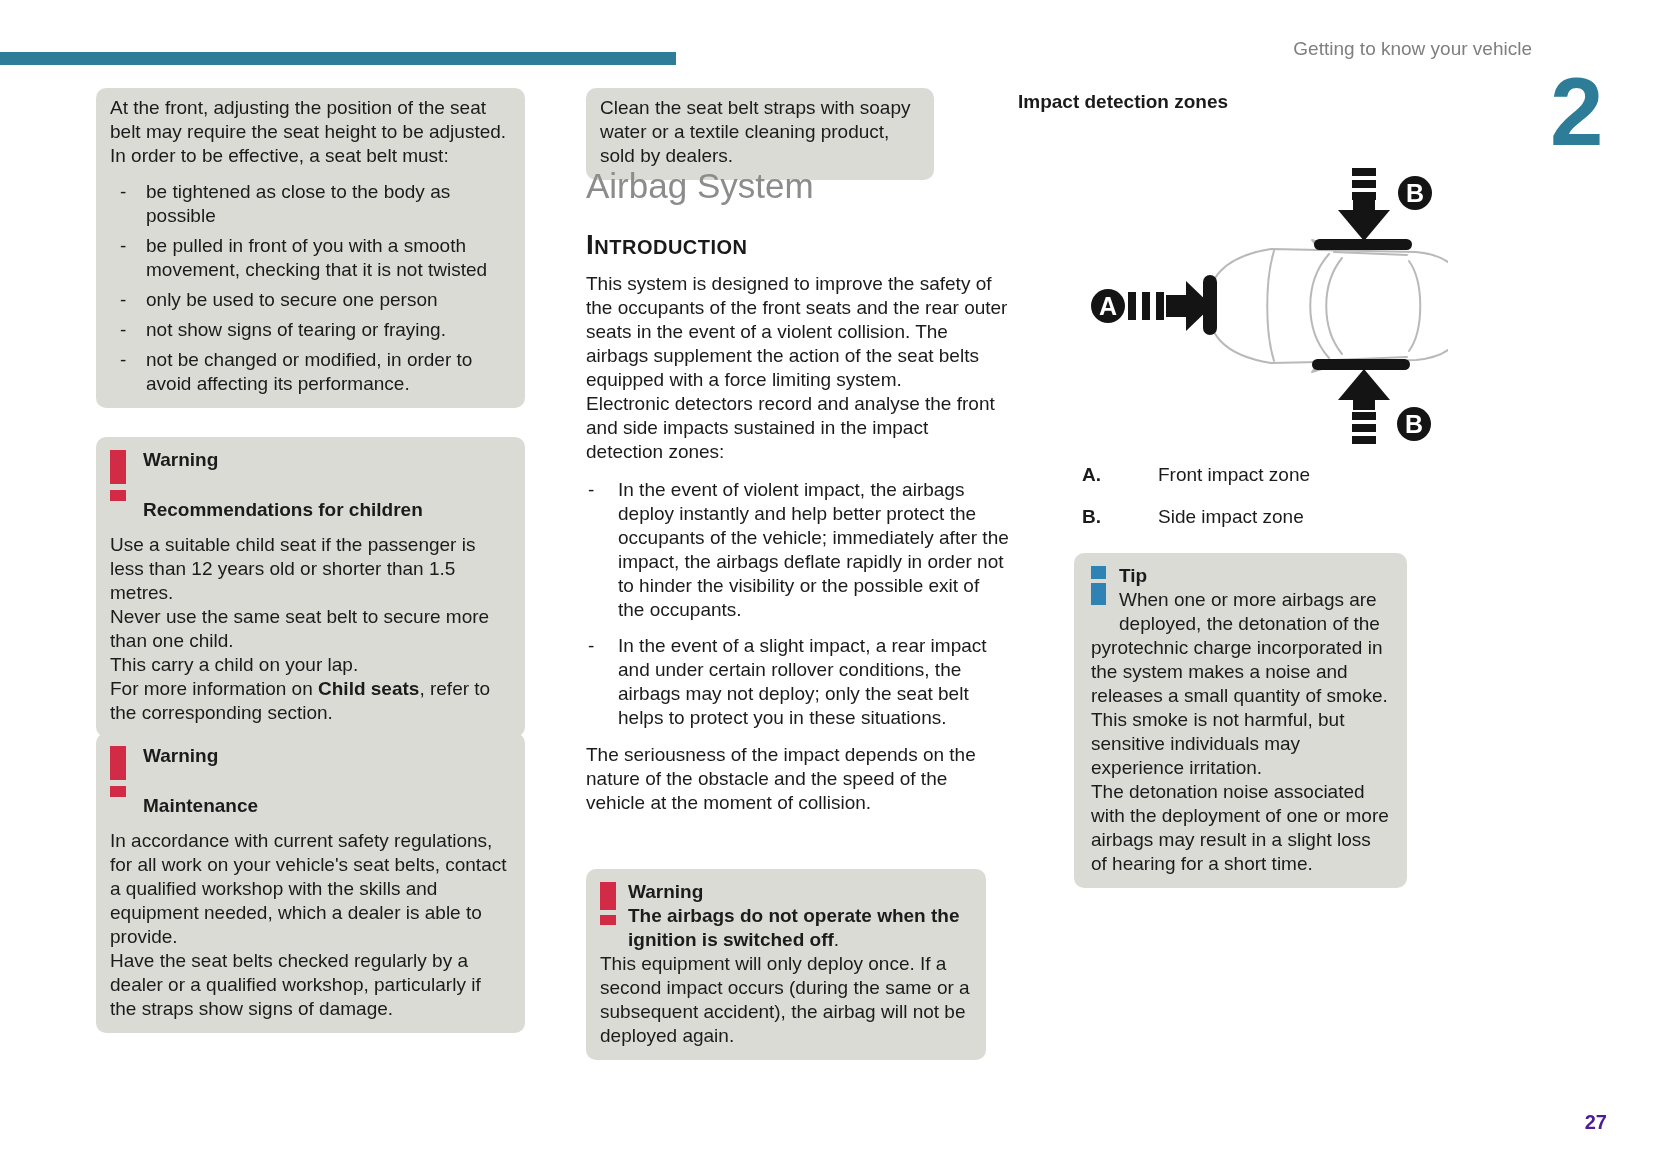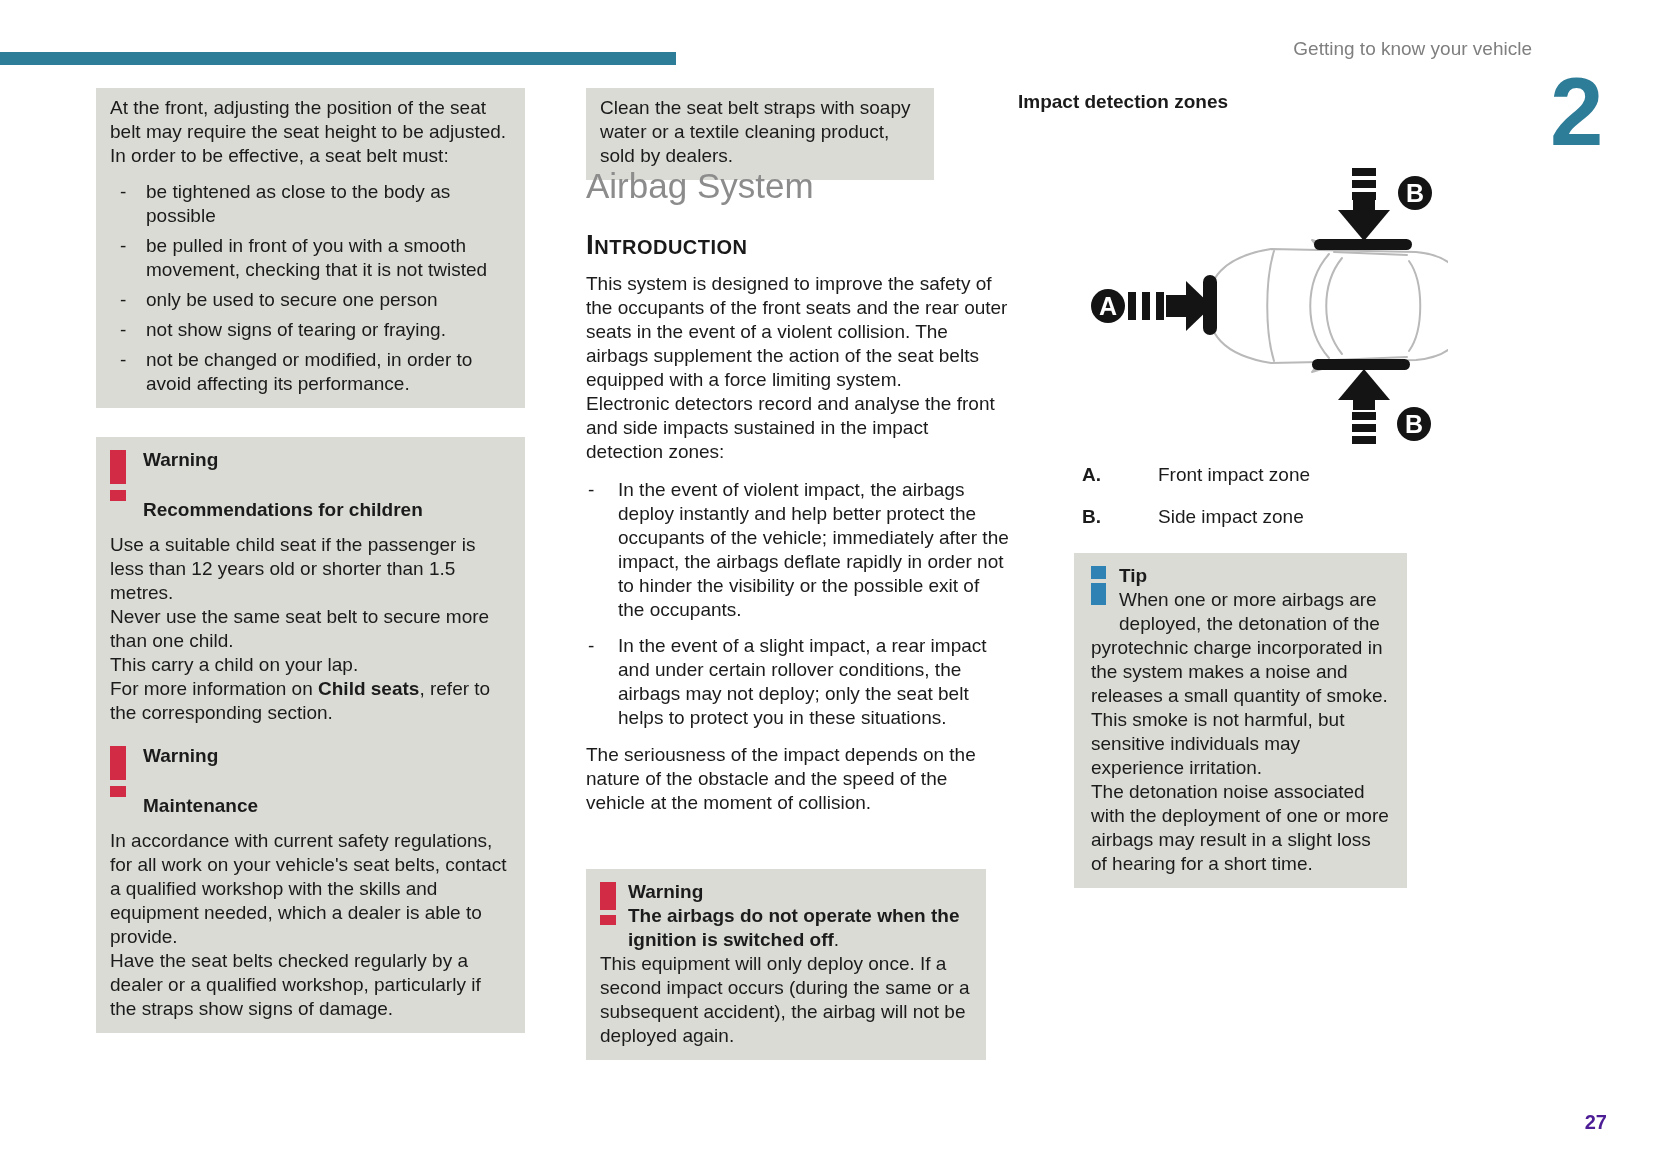--- a/index.html
+++ b/index.html
@@ -15,21 +15,21 @@
     position:relative;width:1653px;height:1165px;background:#fff;overflow:hidden;
     font-family:"Liberation Sans",sans-serif;font-size:19px;line-height:24px;color:var(--text);
   }
   
   .top-bar{position:absolute;left:0;top:52px;width:676px;height:13px;background:var(--accent-teal);}
   .header-title{position:absolute;top:37px;right:121px;font-size:19px;color:#7f7f7f;}
   .chapter-num{position:absolute;left:1550px;top:66px;font-size:96px;line-height:92px;font-weight:bold;color:var(--accent-teal);}
   .page-num{position:absolute;right:46px;top:1110px;font-size:20px;font-weight:bold;color:#4c1d95;}
 
   
-  .gbox{background:var(--box-gray);border-radius:0;padding:8px 14px 12px 14px;}
+  .gbox{background:var(--box-gray);border-radius:10px;padding:8px 14px 12px 14px;}
 
   
   .abs{position:absolute;}
 
   
   .lcol{left:96px;width:429px;}
   .lrow{display:flex;margin-top:6px;}
   .lrow .dash{flex:0 0 36px;padding-left:10px;}
   .lrow .btext{flex:1;}
   .list-gap{margin-top:12px;}

